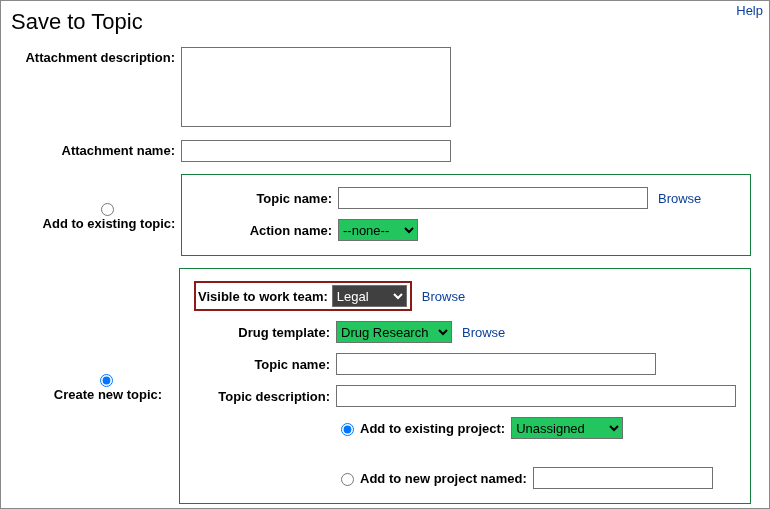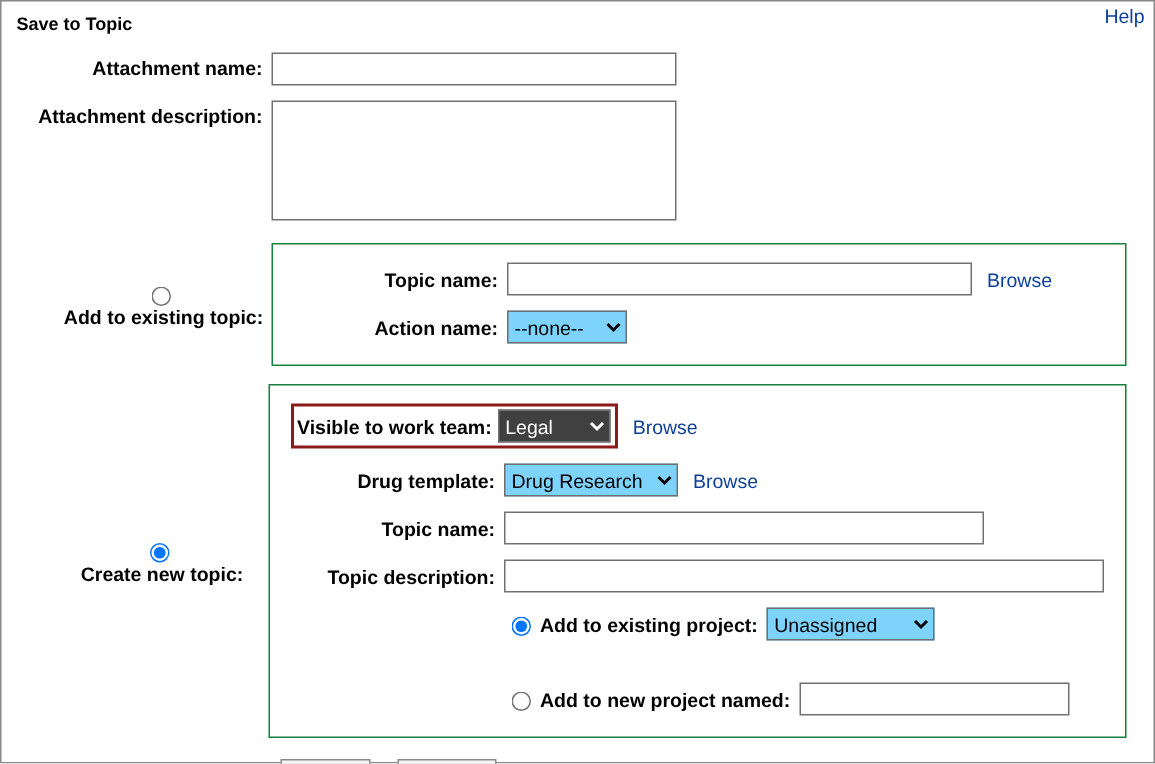--- a/index.html
+++ b/index.html
@@ -20,22 +20,22 @@
   }
   .help-link {
     position: absolute;
     top: 2px;
     right: 6px;
     color: #0b3f9b;
     font-size: 13px;
     cursor: pointer;
   }
   .title {
-    font-weight: bold;
-    font-size: 12px;
+    font-weight: normal;
+    font-size: 22px;
     margin: 2px 0 12px 0;
   }
   .row {
     display: flex;
     align-items: flex-start;
     margin-bottom: 10px;
   }
   .label-col {
     width: 170px;
     text-align: right;
@@ -101,21 +101,21 @@
   }
   .browse {
     color: #0b3f9b;
     font-size: 13px;
     margin-left: 10px;
     cursor: pointer;
   }
   select {
     height: 22px;
     border: 1px solid #707070;
-    background: #7dd3fc;
+    background: #22c55e;
     font-size: 13px;
   }
   .select-highlight {
     background: #404040;
     color: #fff;
   }
   .red-box {
     border: 2px solid #8b1a1a;
     padding: 2px 3px 2px 2px;
     display: inline-flex;
@@ -151,30 +151,30 @@
   button.btn + button.btn { margin-left: 14px; }
 </style>
 </head>
 <body>
 
 <div class="window">
   <div class="help-link">Help</div>
   <div class="title">Save to Topic</div>
 
   <div class="row">
+    <div class="label-col">Attachment description:</div>
+    <div class="field-col">
+      <textarea style="width: 270px; height: 80px;"></textarea>
+    </div>
+  </div>
+
+  <div class="row">
     <div class="label-col">Attachment name:</div>
     <div class="field-col">
       <input type="text" style="width: 270px;" value="">
-    </div>
-  </div>
-
-  <div class="row">
-    <div class="label-col">Attachment description:</div>
-    <div class="field-col">
-      <textarea style="width: 270px; height: 80px;"></textarea>
     </div>
   </div>
 
   <div class="section">
     <div class="radio-col">
       <input type="radio" name="mode" style="">
       <span class="main-radio-label">Add to existing topic:</span>
     </div>
     <div class="panel">
       <div class="inner-row">

